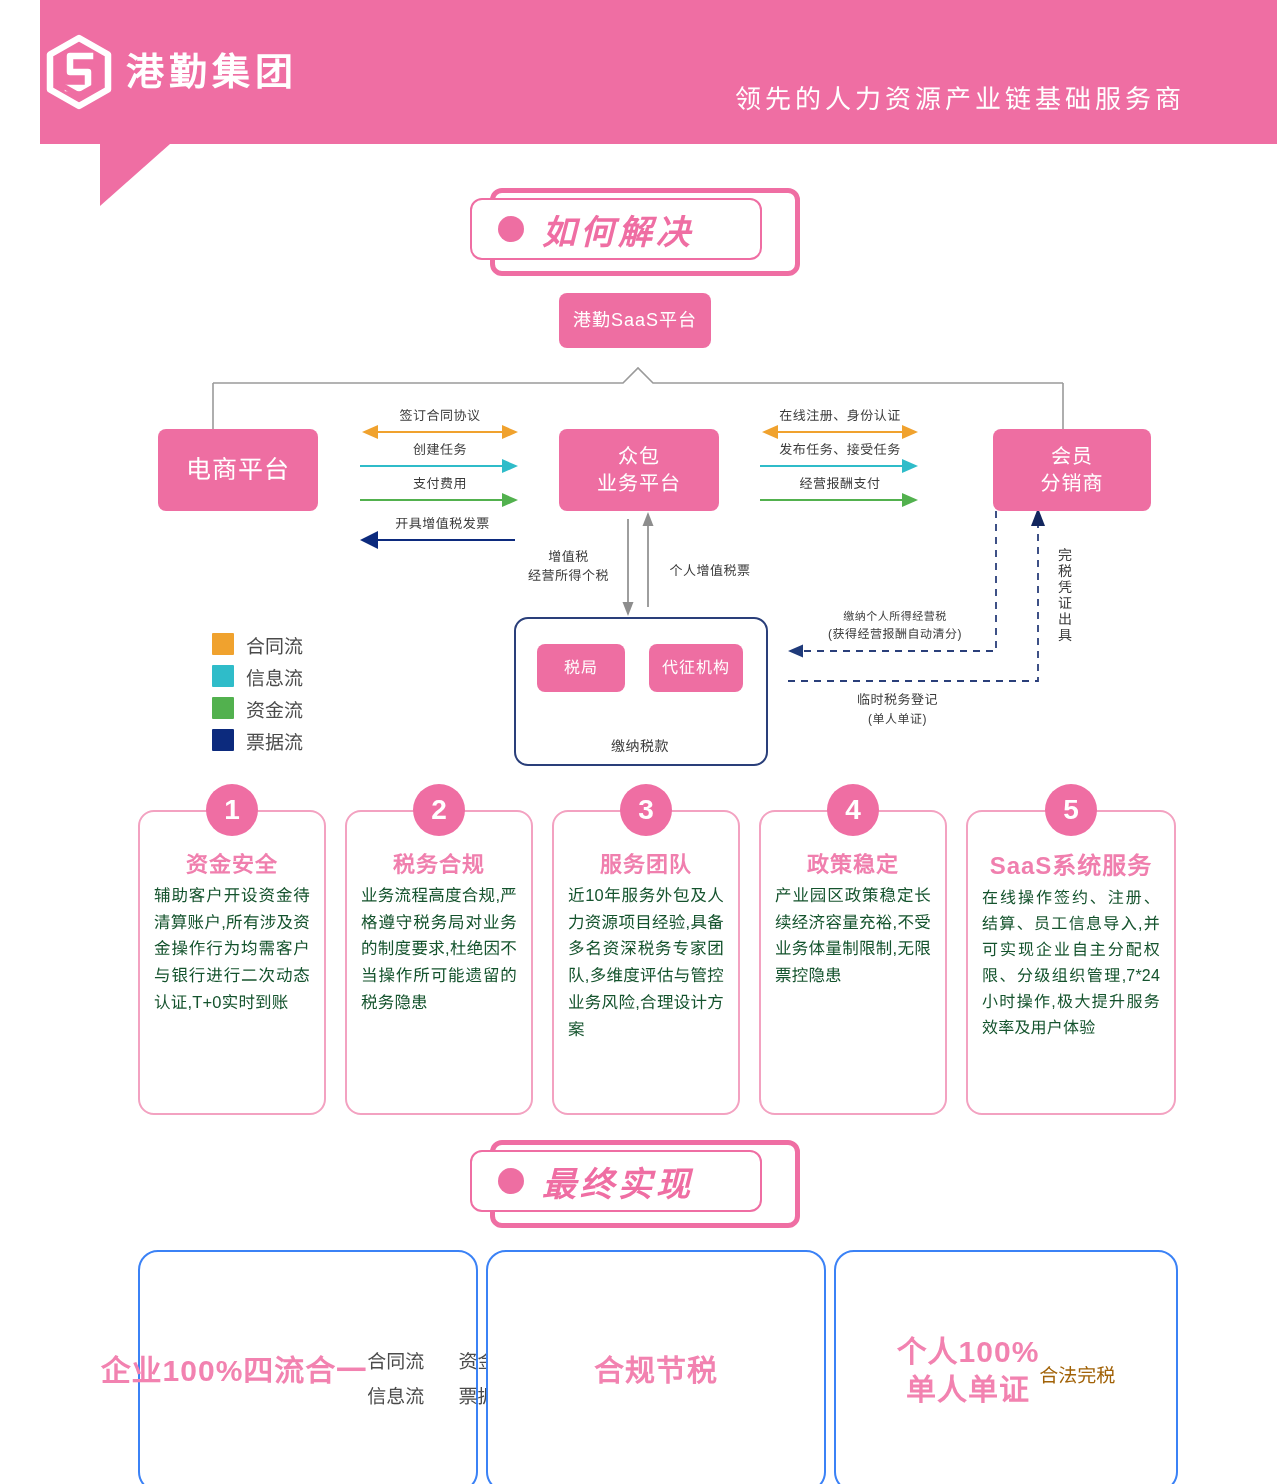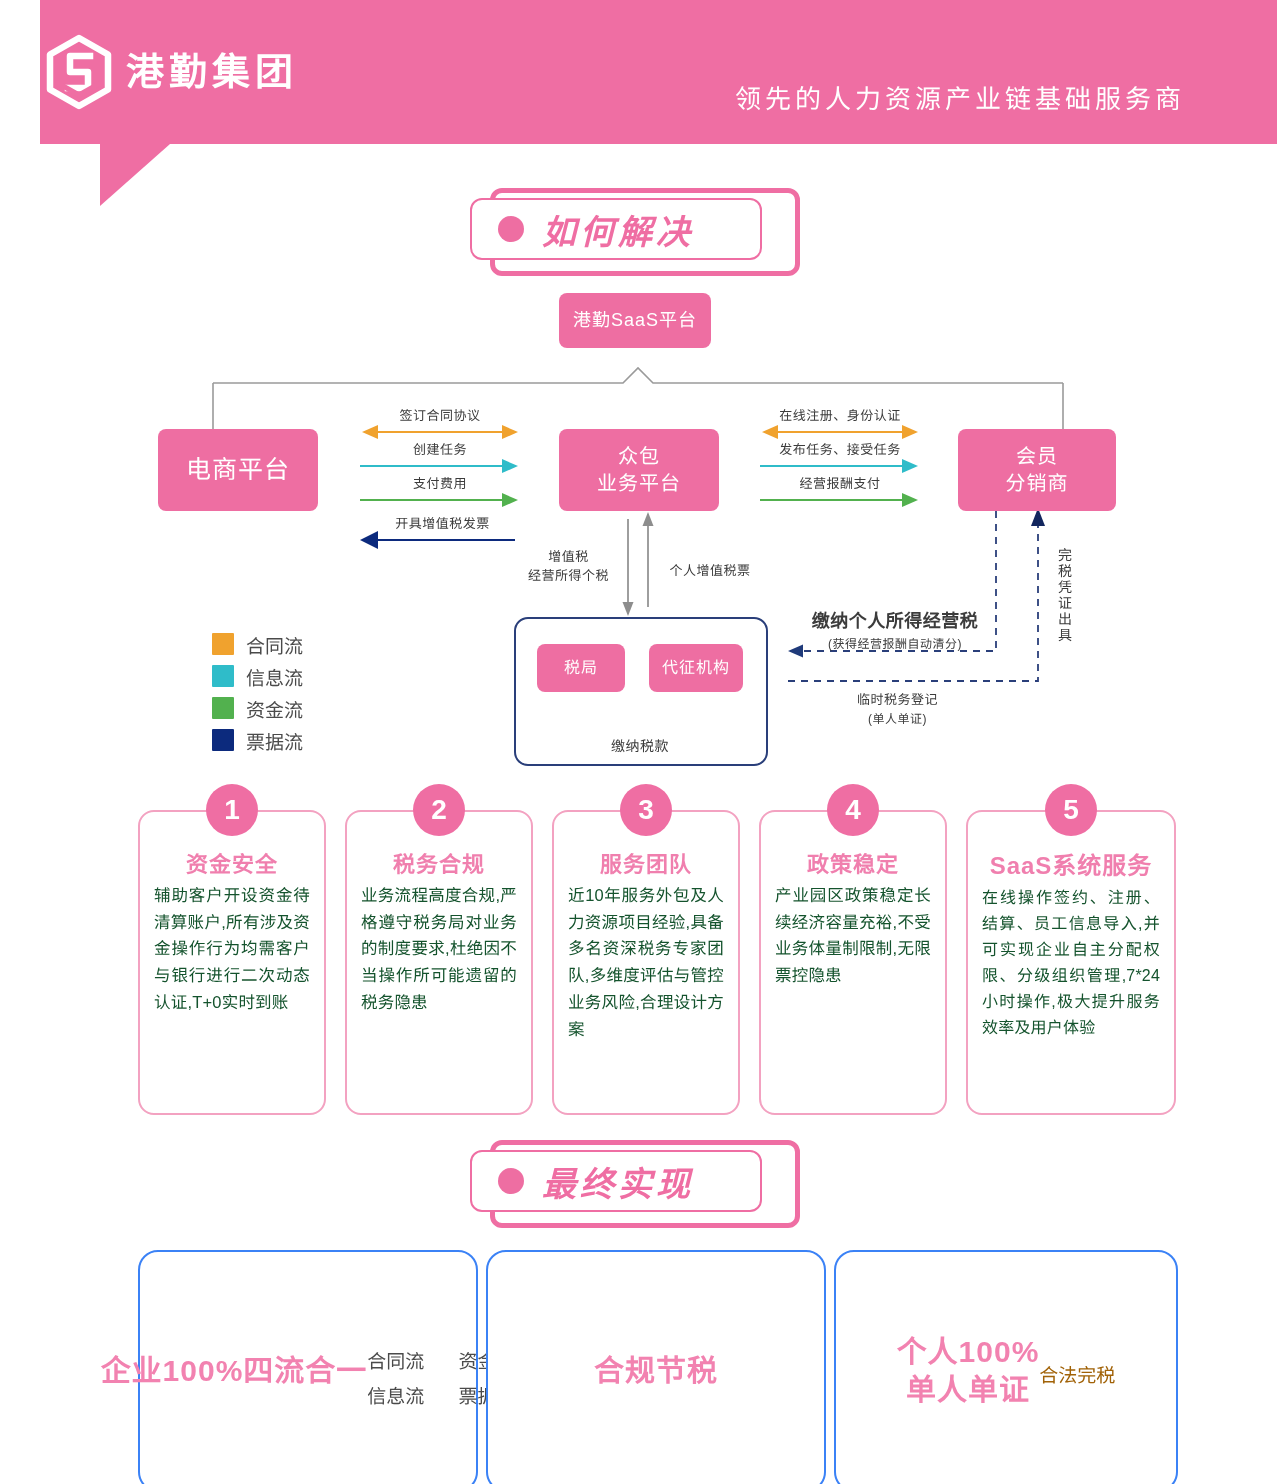--- a/index.html
+++ b/index.html
@@ -56,21 +56,21 @@
 
   
   .pinkbox{
     background:#ee6ea2;border-radius:8px;color:#ffffff;
     display:flex;align-items:center;justify-content:center;text-align:center;
     line-height:1.35;letter-spacing:1px;
   }
   #saas-box{left:559px;top:293px;width:152px;height:55px;font-size:18px;}
   #box-ec{left:158px;top:429px;width:160px;height:82px;font-size:25px;}
   #box-crowd{left:559px;top:429px;width:160px;height:82px;font-size:20px;}
-  #box-member{left:958px;top:429px;width:158px;height:82px;font-size:20px;}
+  #box-member{left:993px;top:429px;width:158px;height:82px;font-size:20px;}
   #tax-bureau{left:537px;top:644px;width:88px;height:48px;font-size:16px;}
   #tax-agent{left:649px;top:644px;width:94px;height:48px;font-size:16px;}
 
   #tax-container{
     left:514px;top:617px;width:250px;height:145px;
     border:2px solid #2a3f7a;border-radius:14px;background:#ffffff;
   }
 
   .flowlabel{
     font-size:13px;color:#3c3c3c;white-space:nowrap;letter-spacing:0.5px;
@@ -236,21 +236,21 @@
   <div>经营所得个税</div>
 </div>
 <div class="abs flowlabel" style="left:660px;top:560px;width:100px;">个人增值税票</div>
 
 <div class="abs" id="tax-container"></div>
 <div class="abs pinkbox" id="tax-bureau">税局</div>
 <div class="abs pinkbox" id="tax-agent">代征机构</div>
 <div class="abs flowlabel" style="left:565px;top:735px;width:150px;font-size:14px;">缴纳税款</div>
 
 <div class="abs flowlabel sm" style="left:800px;top:608px;width:190px;line-height:1.5;">
-  <div style="font-size:18px;font-weight:bold;">缴纳个人所得经营税</div>
+  <div style="font-size:11px;">缴纳个人所得经营税</div>
   <div style="font-size:12px;">(获得经营报酬自动清分)</div>
 </div>
 <div class="abs flowlabel sm" style="left:805px;top:690px;width:185px;line-height:1.5;">
   <div style="font-size:13px;">临时税务登记</div>
   <div style="font-size:12px;">(单人单证)</div>
 </div>
 <div class="abs" style="left:1049px;top:548px;width:22px;font-size:14px;color:#3c3c3c;
      writing-mode:vertical-rl;letter-spacing:2px;line-height:1;">完税凭证出具</div>
 
 <div class="abs" id="legend">

